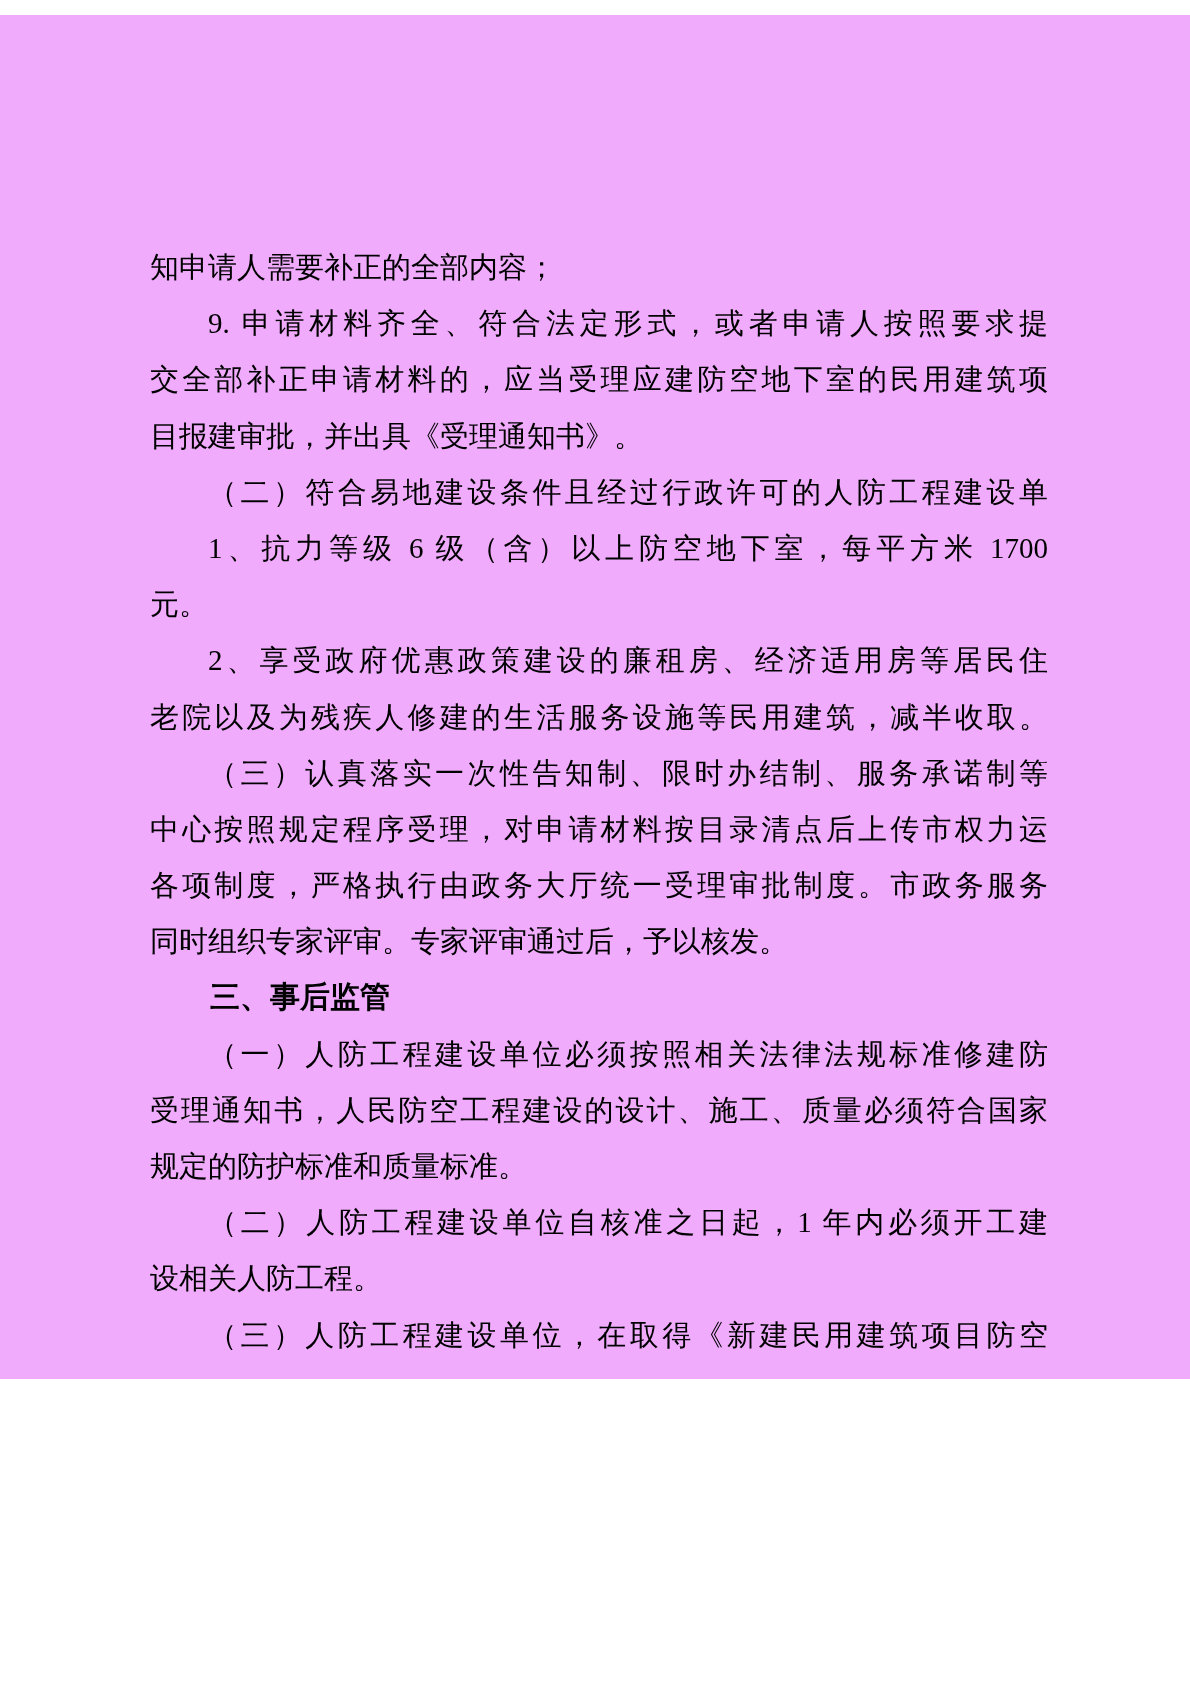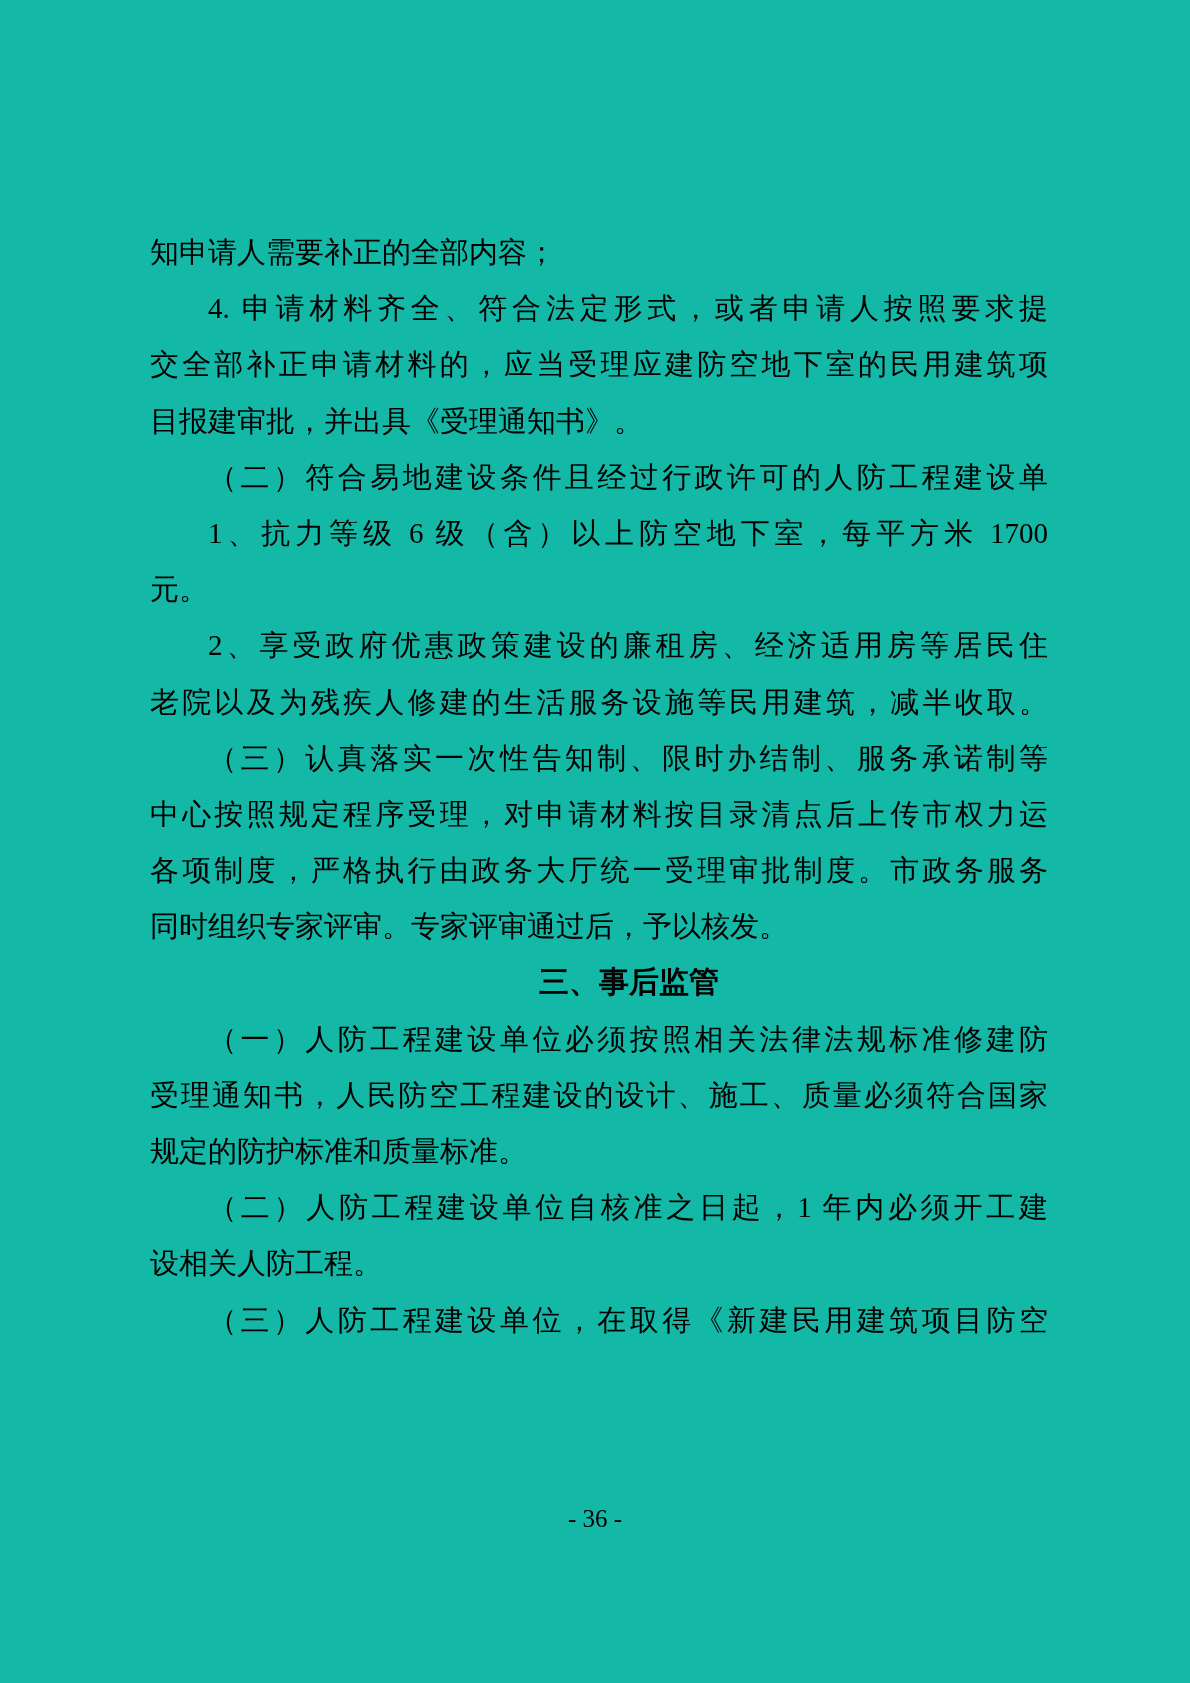--- a/index.html
+++ b/index.html
@@ -3,23 +3,24 @@
 <meta charset="utf-8">
 <style>
   html, body {
     margin: 0;
     padding: 0;
     background: #ffffff;
   }
   .page {
     position: relative;
     width: 1190px;
-    height: 1683px;
-    background: #14b8a6;
+    height: 1364px;
+    background: #f0abfc;
     overflow: hidden;
+    margin-top: 15px;
   }
   .content {
     position: absolute;
     left: 150px;
     top: 224px;
     width: 898px;
   }
   .line {
     font-family: "Liberation Serif", "DejaVu Serif", serif;
     font-size: 29px;
@@ -35,41 +36,40 @@
     text-align-last: justify;
     text-justify: inter-character;
   }
   .line.indent {
     text-indent: 2em;
   }
   .line.heading {
     font-family: "Liberation Sans", "DejaVu Sans", sans-serif;
     font-weight: bold;
     font-size: 30px;
-    text-align: center;
   }
   .footer {
     position: absolute;
     top: 1503px;
     left: 0;
     width: 100%;
     text-align: center;
     font-family: "Liberation Serif", "DejaVu Serif", serif;
     font-size: 25px;
     color: #000000;
     line-height: 32px;
   }
 </style>
 </head>
 <body>
 
 <div class="page">
   <div class="content">
     <div class="line">知申请人需要补正的全部内容；</div>
-    <div class="line indent justify">4. 申请材料齐全、符合法定形式，或者申请人按照要求提</div>
+    <div class="line indent justify">9. 申请材料齐全、符合法定形式，或者申请人按照要求提</div>
     <div class="line justify">交全部补正申请材料的，应当受理应建防空地下室的民用建筑项</div>
     <div class="line">目报建审批，并出具《受理通知书》。</div>
     <div class="line indent justify">（二）符合易地建设条件且经过行政许可的人防工程建设单</div>
     <div class="line indent justify">1、抗力等级 6 级（含）以上防空地下室，每平方米 1700</div>
     <div class="line">元。</div>
     <div class="line indent justify">2、享受政府优惠政策建设的廉租房、经济适用房等居民住</div>
     <div class="line justify">老院以及为残疾人修建的生活服务设施等民用建筑，减半收取。</div>
     <div class="line indent justify">（三）认真落实一次性告知制、限时办结制、服务承诺制等</div>
     <div class="line justify">中心按照规定程序受理，对申请材料按目录清点后上传市权力运</div>
     <div class="line justify">各项制度，严格执行由政务大厅统一受理审批制度。市政务服务</div>

